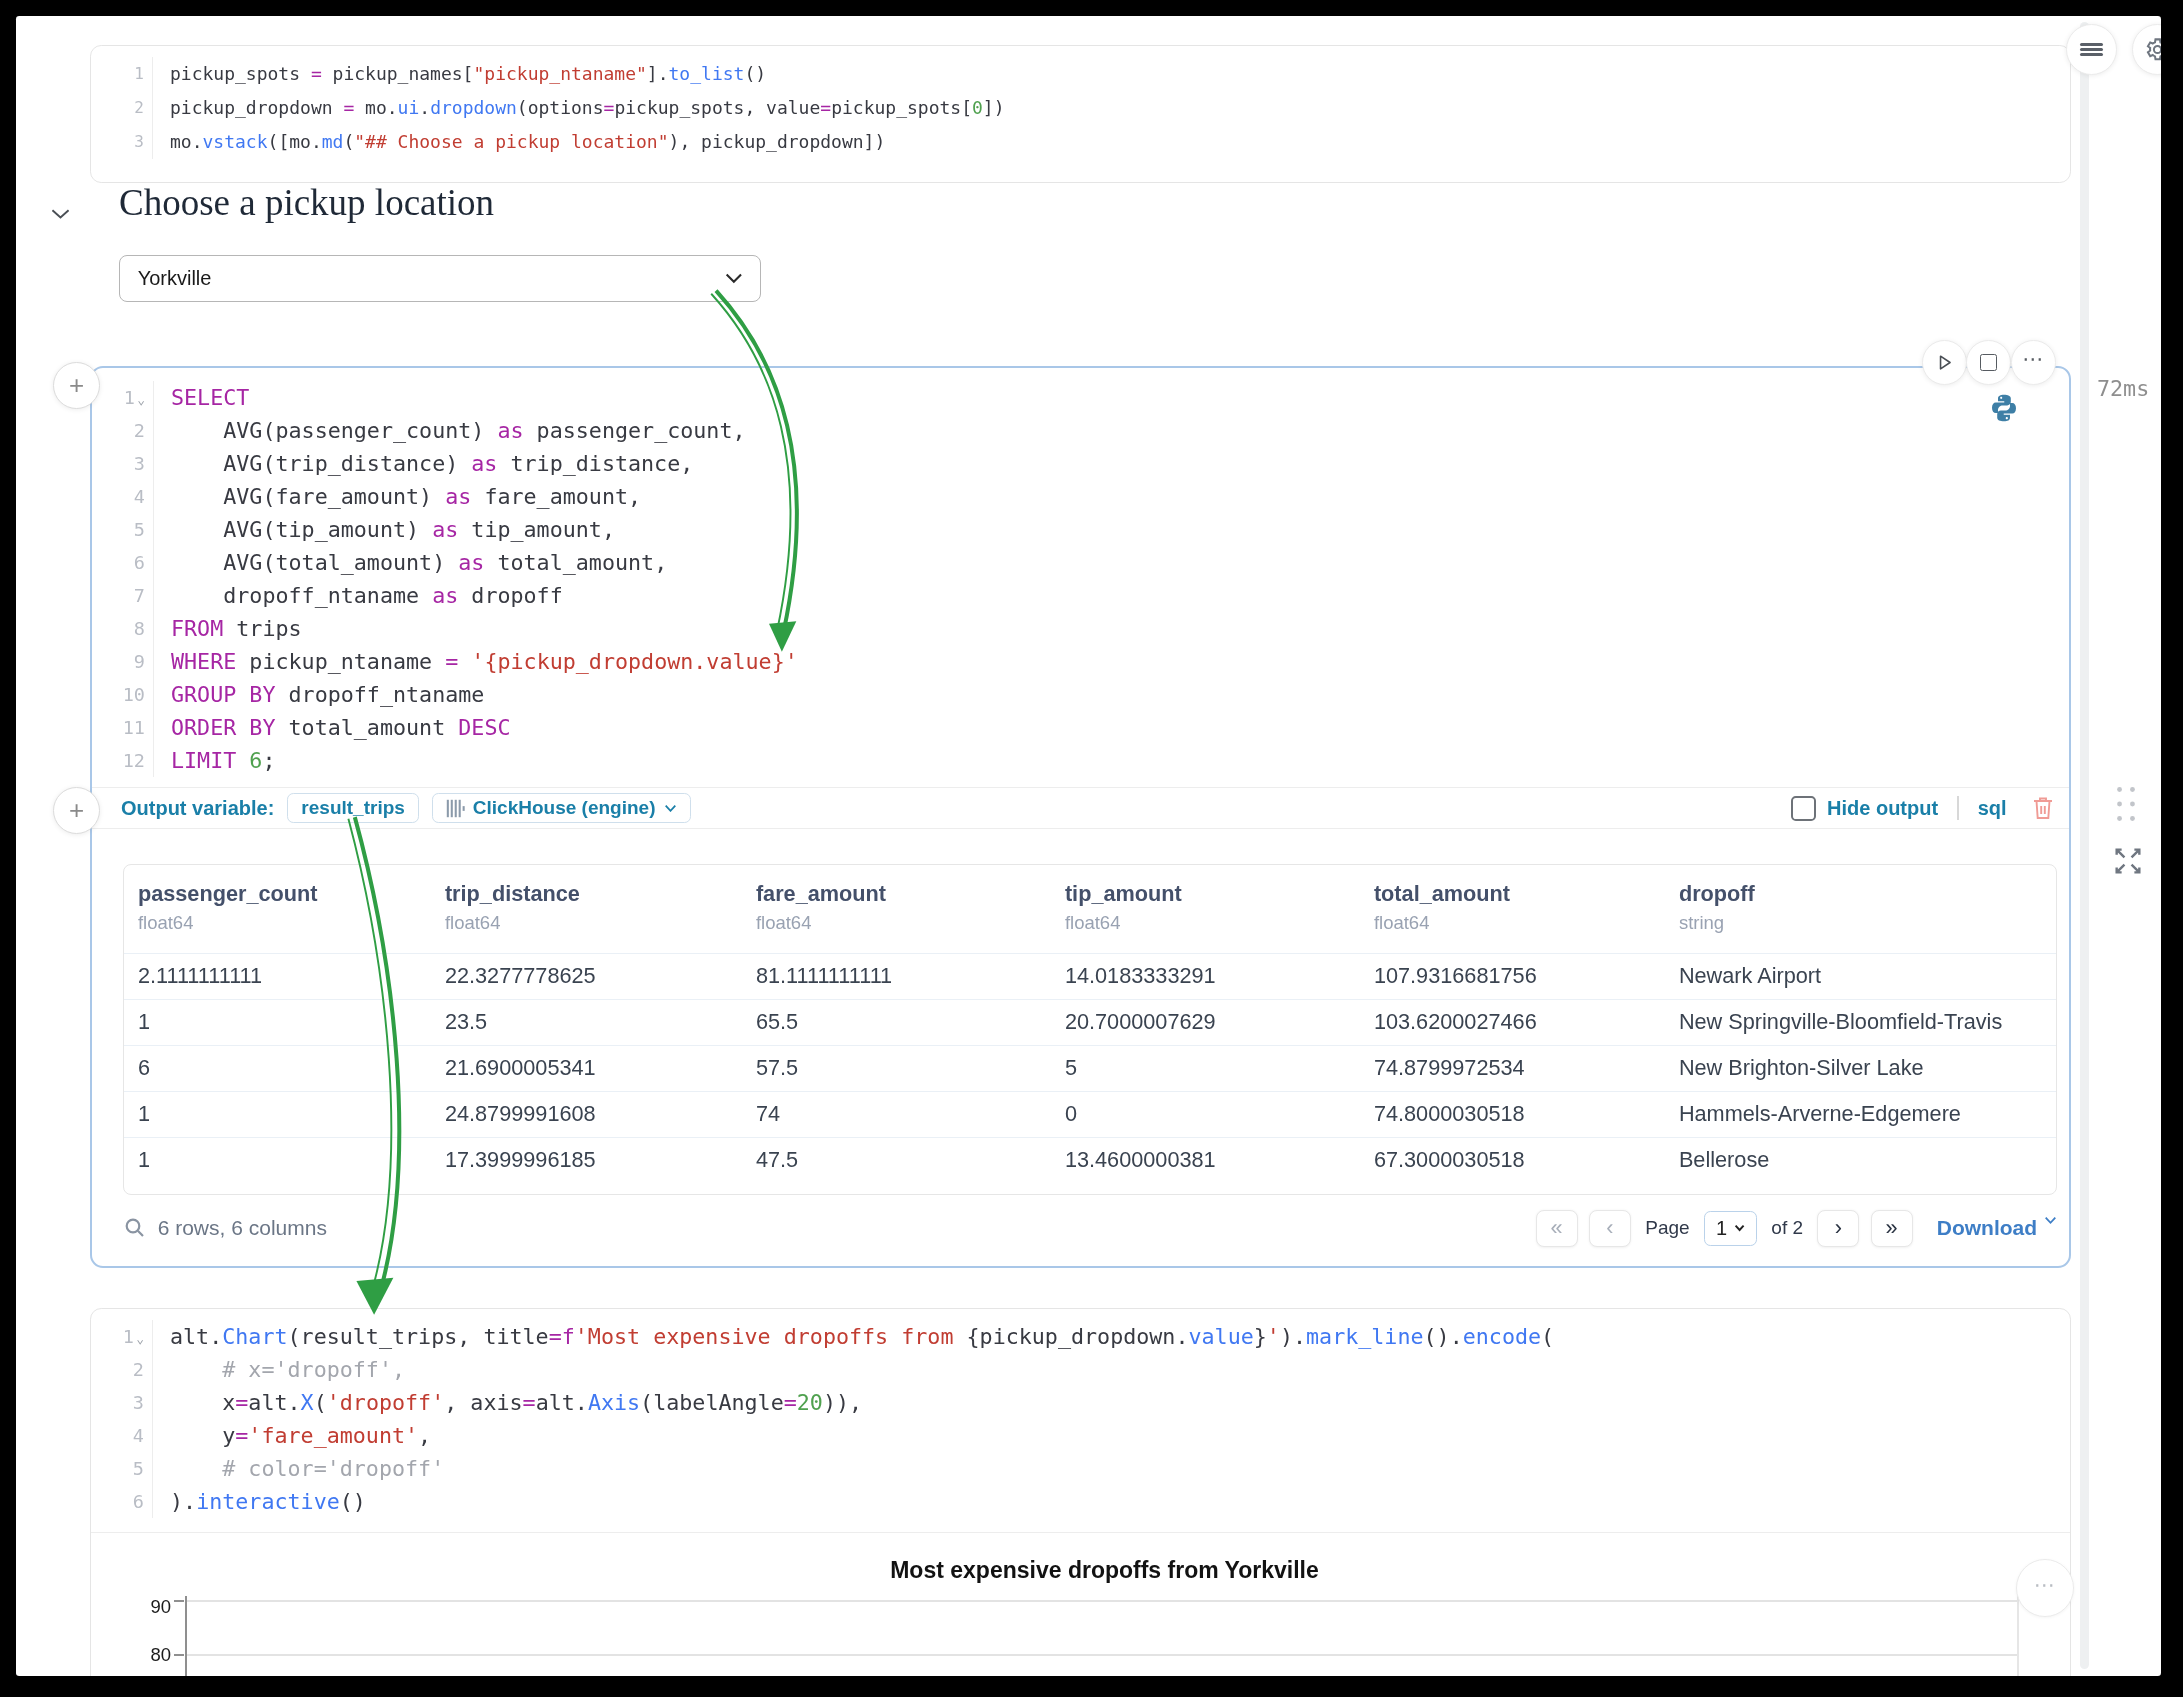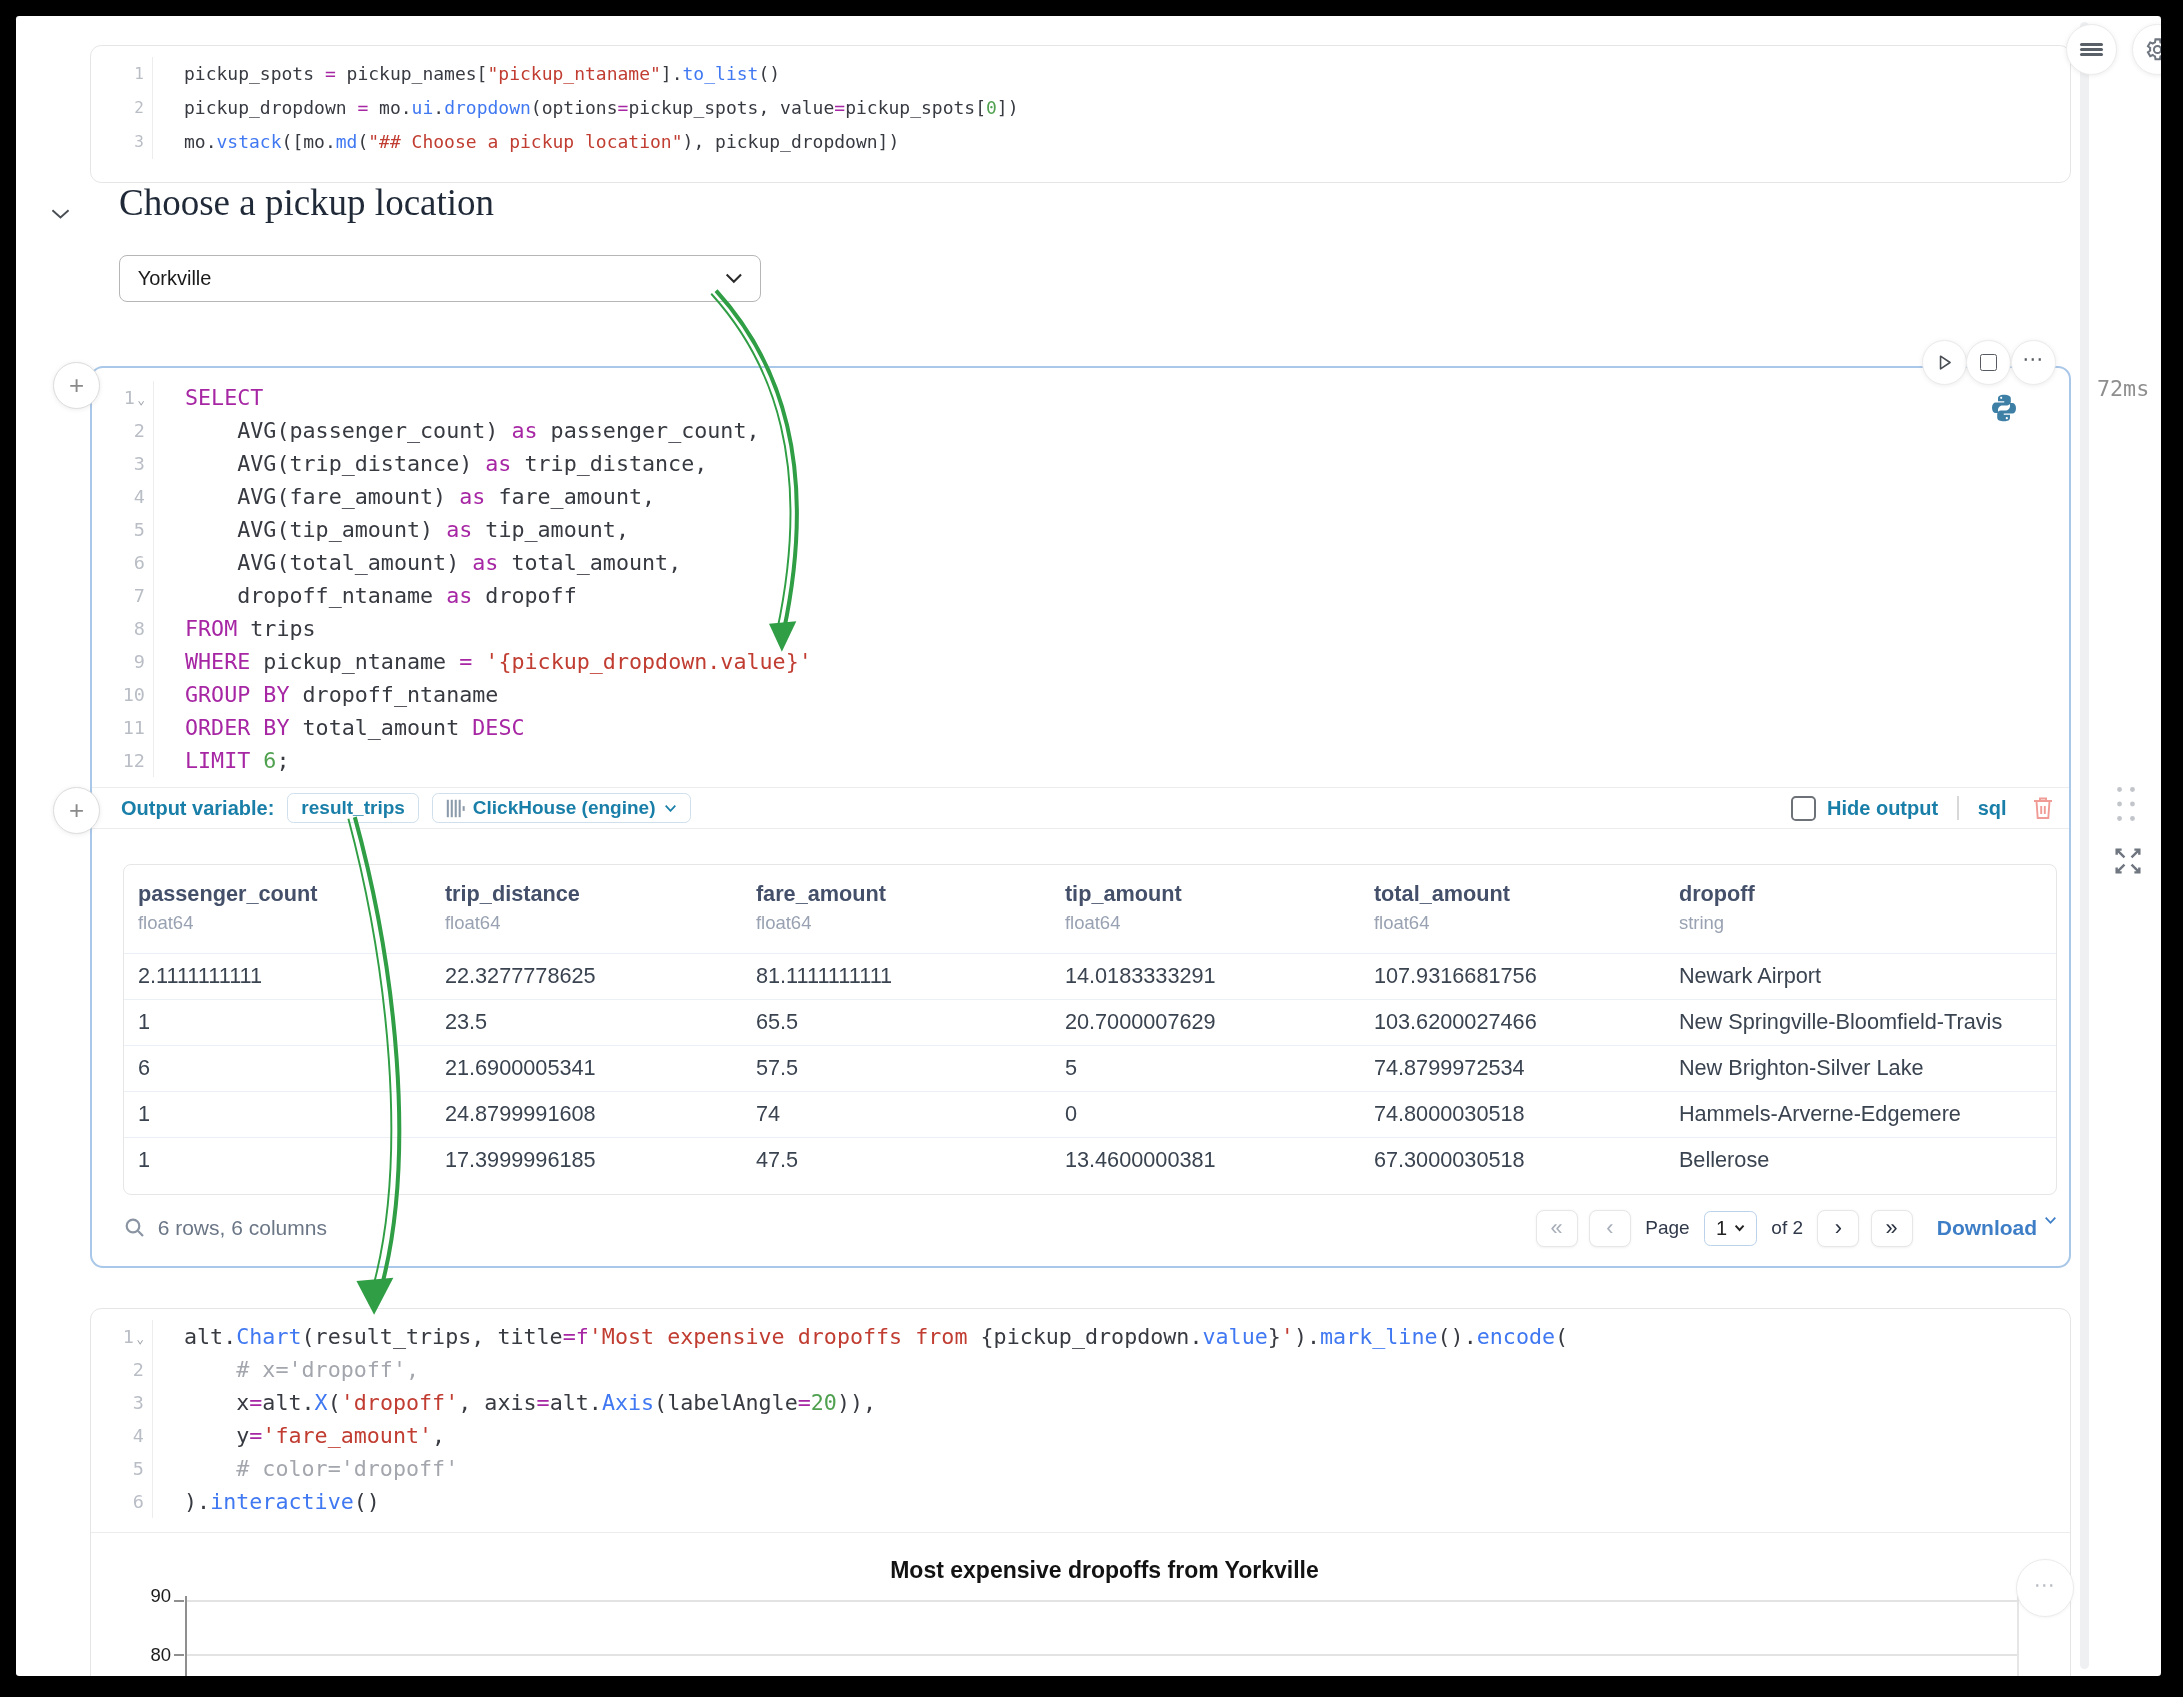--- a/index.html
+++ b/index.html
@@ -10,21 +10,21 @@
   .cell{position:absolute;background:#fff;border:1.6px solid #e5e5e5;border-radius:11.2px;box-sizing:border-box;}
   #cell1{left:74px;top:29px;width:1981px;height:138px;padding-top:11.2px;}
   #sqlcell{left:74px;top:350px;width:1981px;height:902px;border:2.4px solid #a9c7e8;border-radius:13px;}
   #chartcell{left:74px;top:1292px;width:1981px;height:514px;}
 
   
   .codeblock{font-family:"DejaVu Sans Mono",monospace;font-size:21.7px;color:#383a42;}
   .crow{display:flex;height:33px;line-height:33px;}
   .gut{flex:none;width:53px;text-align:right;padding-right:8px;color:#b9bdc5;font-size:18.5px;}
   .fold{color:#9aa0a8;font-size:13px;margin-left:2.4px;}
-  .cbody{flex:1;border-left:1.6px solid #ededed;padding-left:31px;white-space:pre;overflow:hidden;}
+  .cbody{flex:1;border-left:1.6px solid #ededed;padding-left:17px;white-space:pre;overflow:hidden;}
   .small .crow{height:34px;line-height:34px;font-size:18px;}
   .small .gut{font-size:16px;}
   .tk-d{color:#383a42}.tk-k{color:#a626a4}.tk-f{color:#4078f2}.tk-s{color:#c13d32}.tk-n{color:#50a14f}.tk-c{color:#a3a6ad}
 
   
   .circ{position:absolute;background:#fff;border:1.6px solid #ebebeb;border-radius:50%;box-shadow:0 0.8px 4.8px rgba(0,0,0,.08);display:flex;align-items:center;justify-content:center;box-sizing:border-box;z-index:20;}
   .hamburger span{display:block;width:22.5px;height:2.6px;background:#5a6068;margin:2.7px 0;border-radius:1.6px;}
   .sq{width:15.3px;height:15.3px;border:1.9px solid #565b61;border-radius:2.4px;}
   .dots3{color:#565b61;font-size:21px;letter-spacing:1.6px;line-height:8px;padding-bottom:6.4px;}
 
@@ -381,21 +381,21 @@
         <div class="crow">
           <span class="gut">6</span>
           <span class="cbody"><span class="tk-d">).</span><span class="tk-f">interactive</span><span class="tk-d">()</span></span>
         </div>
       </div>
     <div id="chartout">
       <div id="charttitle">Most expensive dropoffs from Yorkville</div>
       <div class="circ" style="left:1925px;top:26px;width:58px;height:58px;box-shadow:0 0.8px 3.2px rgba(0,0,0,.05);">
         <span class="dots3" style="color:#b9bdc3;">⋯</span>
       </div>
-      <div class="ylab" style="top:52px;">90</div>
+      <div class="ylab" style="top:63px;">90</div>
       <div class="ylab" style="top:111px;">80</div>
       <div class="tickdash" style="top:67px;"></div>
       <div class="tickdash" style="top:121px;"></div>
       <div class="gridline" style="top:67px;"></div>
       <div class="gridline" style="top:121px;"></div>
       <div class="axisline" style="top:63px;height:228px;"></div>
       <div class="plotright" style="top:63px;height:228px;"></div>
       <svg class="arrows-overlay" width="1978" height="291" viewBox="0 0 2464 362">
         <path d="M2110 370 L2238 275" stroke="#4c78a8" stroke-width="4.5" fill="none"></path>
       </svg>

